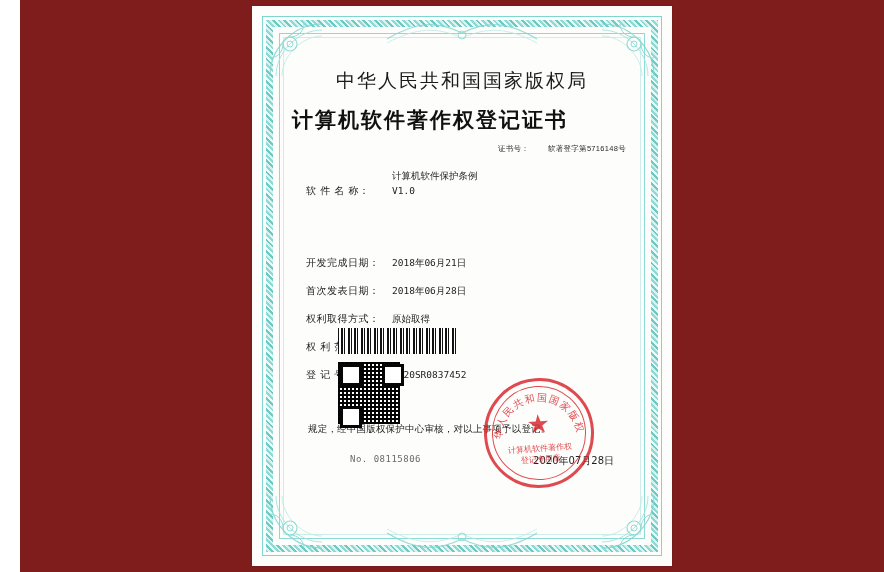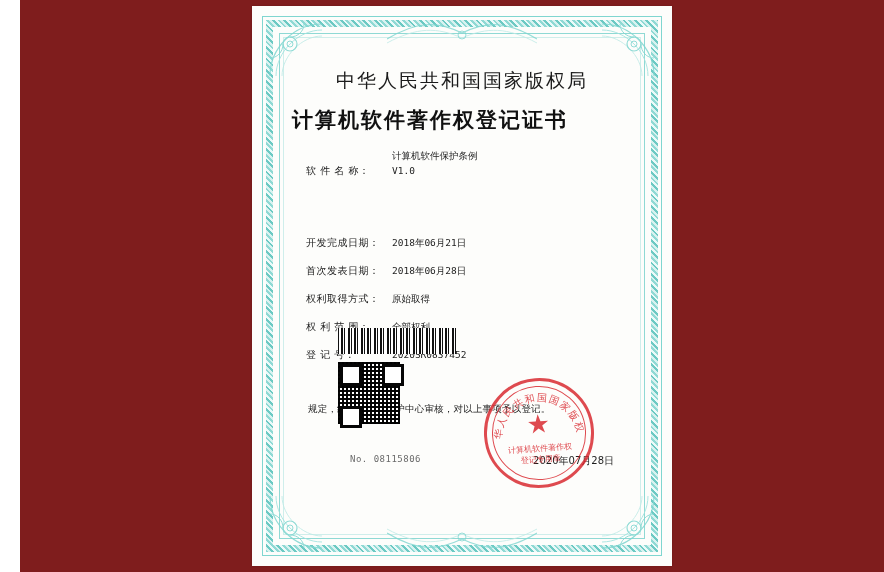--- a/index.html
+++ b/index.html
@@ -346,20 +346,25 @@
         <circle cx="75" cy="16" r="4" fill="none" stroke="#7fd6d0" stroke-width="1"></circle>
       </svg>
     </div>
 
     <div class="content">
 
       <div class="org-title">中华人民共和国国家版权局</div>
 
       <div class="main-title">计算机软件著作权登记证书</div>
 
+      <div class="cert-no">
+        <span>证书号：</span>
+        <span class="sep"></span>
+        <span>软著登字第5716148号</span>
+      </div>
 
       <div class="fields">
 
         <div class="field-row">
           <div class="field-label">软 件 名 称：</div>
           <div class="field-value">
             <span>计算机软件保护条例</span>
             <span class="line2">V1.0</span>
           </div>
         </div>

